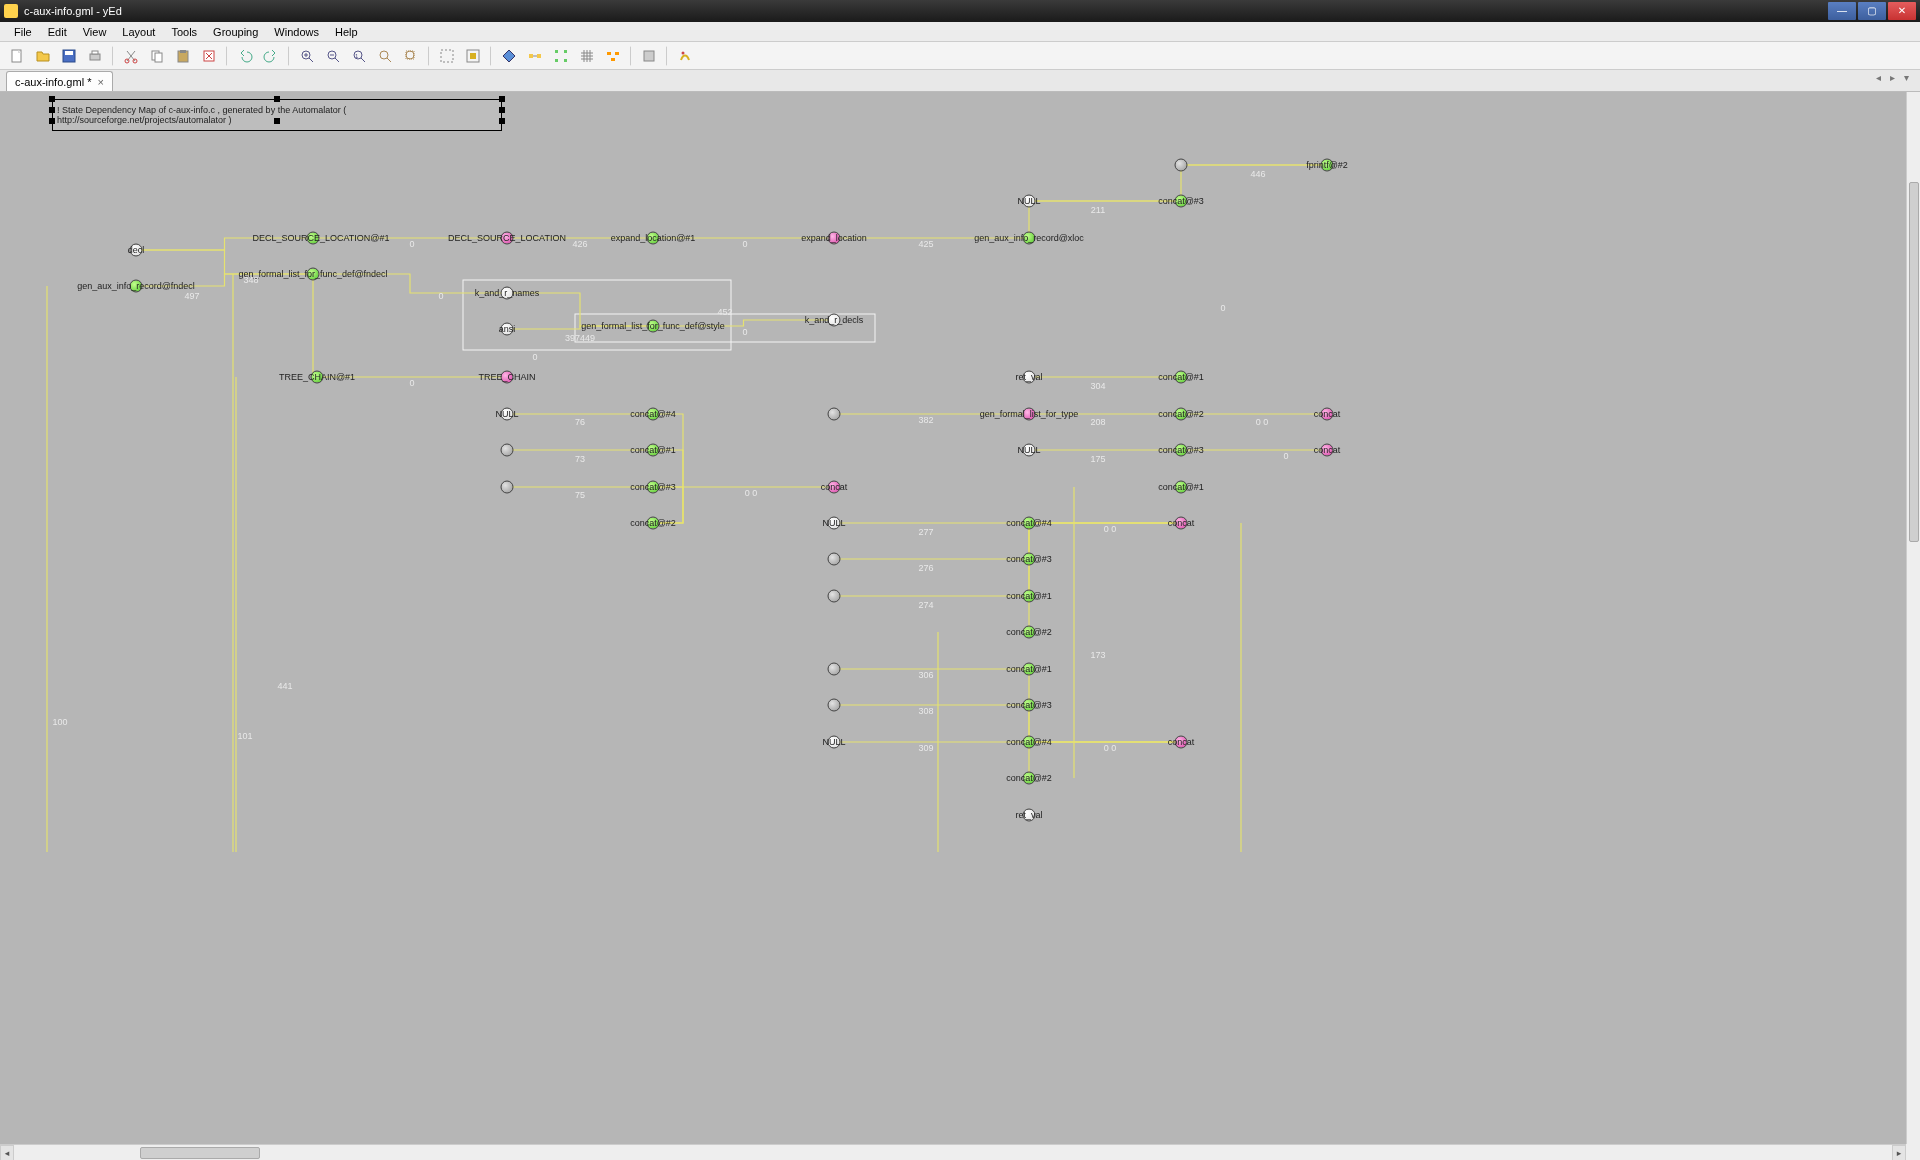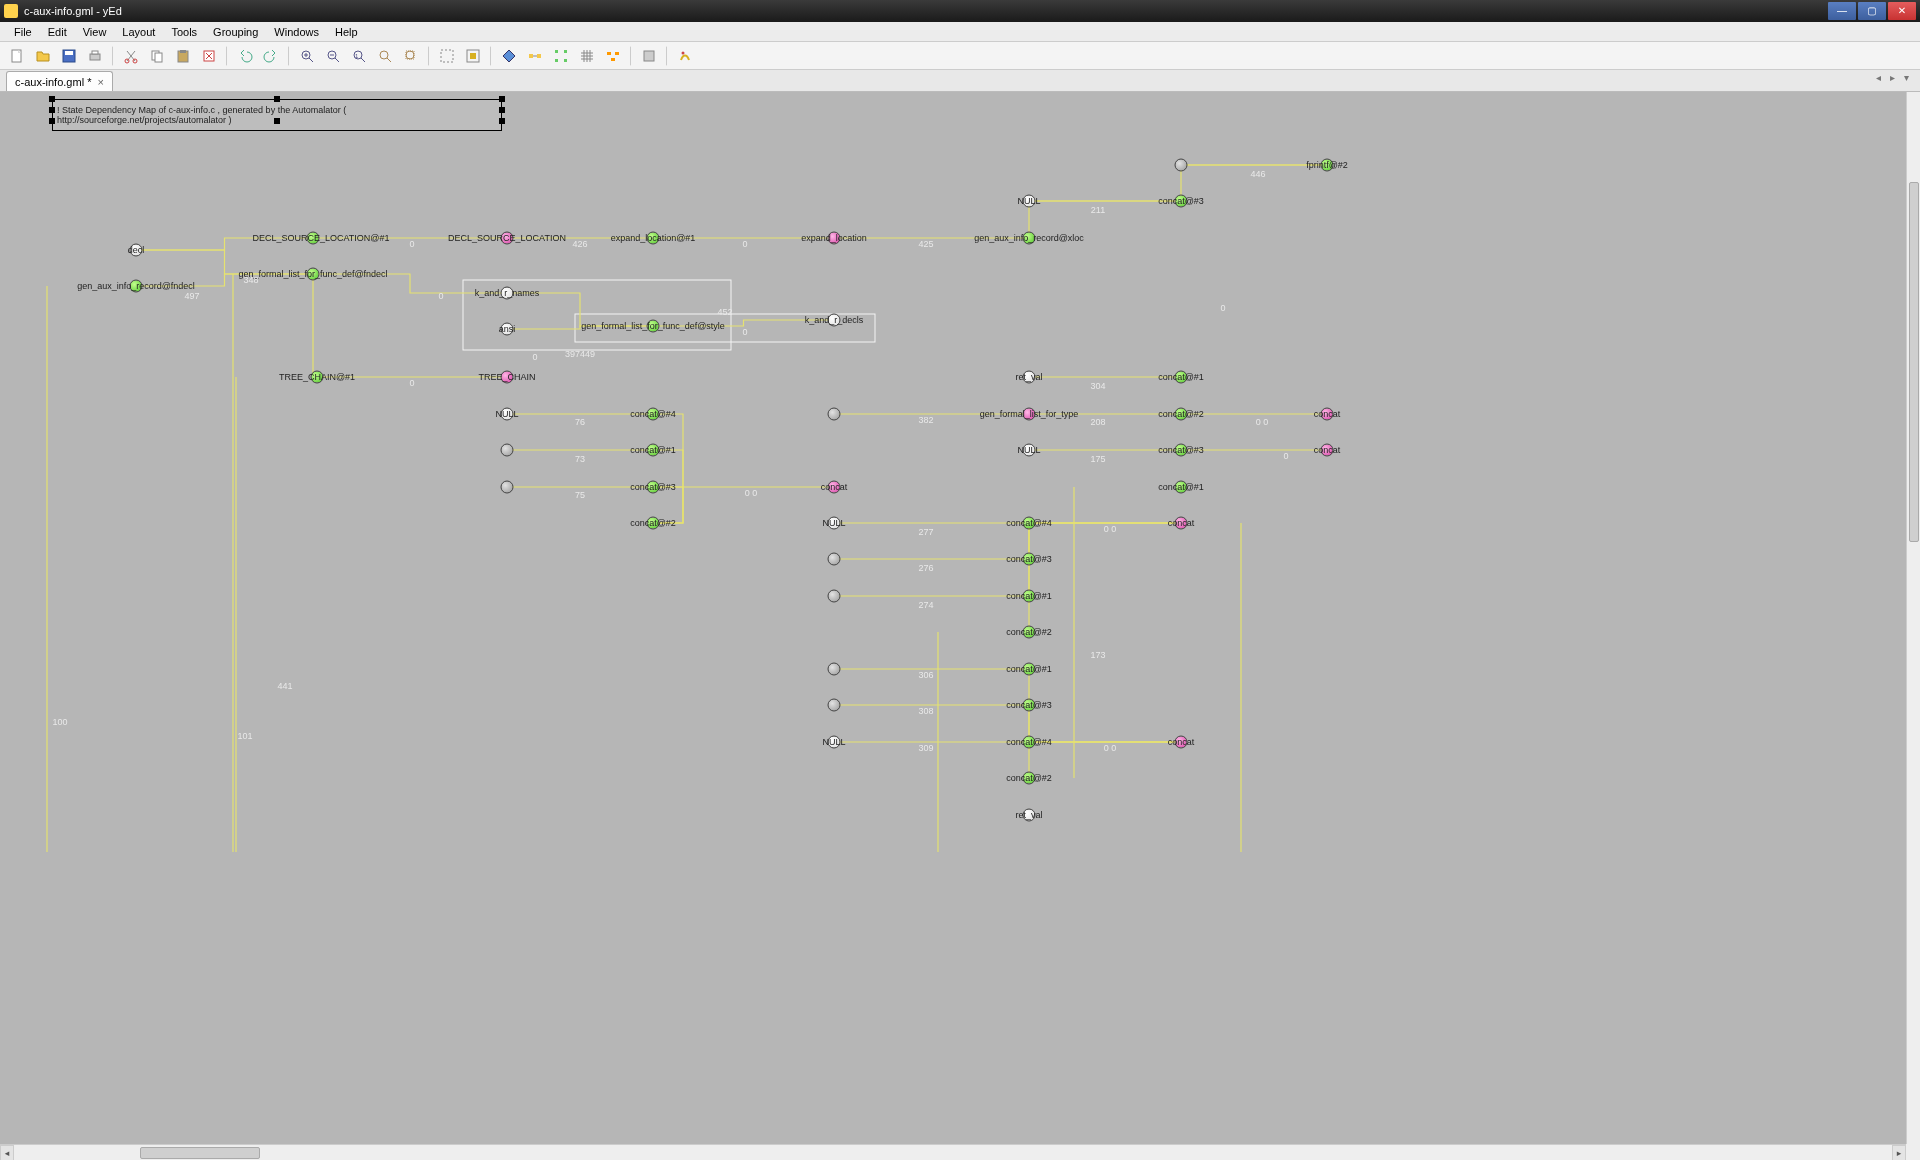--- a/index.html
+++ b/index.html
@@ -429,21 +429,21 @@
       <div class="node magenta" style="left: 1327px; top: 358px;"></div>
       <div class="nlabel" style="left: 1327px; top: 358px;">concat</div>
       <div class="elabel" style="left: 251px; top: 188px;">348</div>
       <div class="elabel" style="left: 192px; top: 204px;">497</div>
       <div class="elabel" style="left: 412px; top: 152px;">0</div>
       <div class="elabel" style="left: 441px; top: 204px;">0</div>
       <div class="elabel" style="left: 412px; top: 291px;">0</div>
       <div class="elabel" style="left: 580px; top: 152px;">426</div>
       <div class="elabel" style="left: 535px; top: 265px;">0</div>
       <div class="elabel" style="left: 725px; top: 220px;">452</div>
-      <div class="elabel" style="left: 580px; top: 246px; margin-top: 16px;">397449</div>
+      <div class="elabel" style="left: 580px; top: 246px;">397449</div>
       <div class="elabel" style="left: 580px; top: 330px;">76</div>
       <div class="elabel" style="left: 580px; top: 367px;">73</div>
       <div class="elabel" style="left: 580px; top: 403px;">75</div>
       <div class="elabel" style="left: 745px; top: 152px;">0</div>
       <div class="elabel" style="left: 745px; top: 240px;">0</div>
       <div class="elabel" style="left: 751px; top: 401px;">0   0</div>
       <div class="elabel" style="left: 926px; top: 152px;">425</div>
       <div class="elabel" style="left: 926px; top: 328px;">382</div>
       <div class="elabel" style="left: 926px; top: 440px;">277</div>
       <div class="elabel" style="left: 926px; top: 476px;">276</div>

